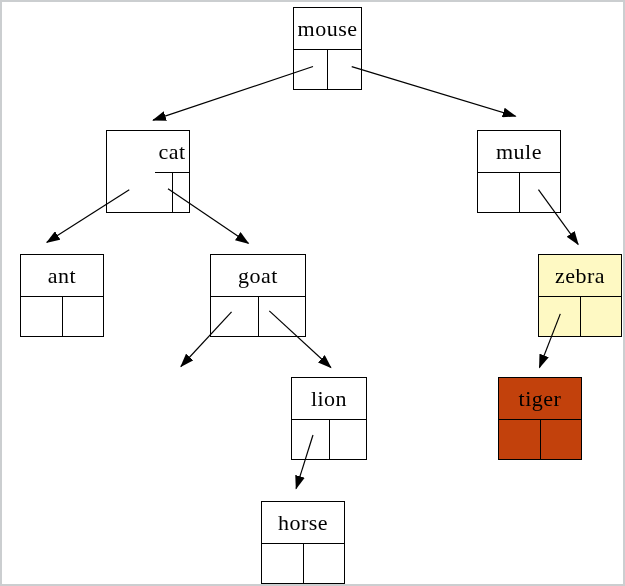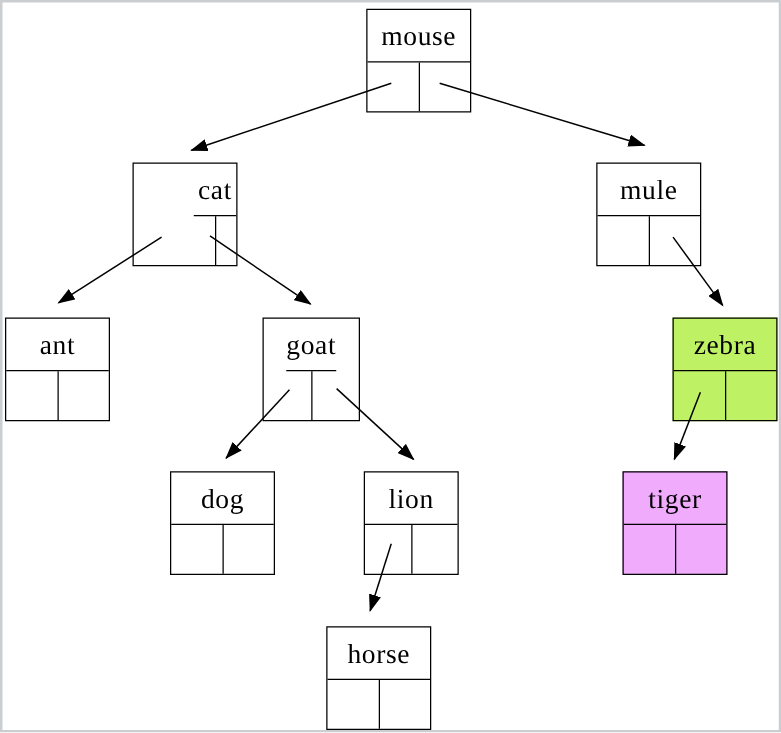--- a/index.html
+++ b/index.html
@@ -50,77 +50,70 @@
     display: flex;
   }
   .cell { flex: 1; }
   .cell.left { border-right: 1px solid #000000; }
 </style>
 </head>
 <body>
 
 <div class="canvas">
   <div id="nodes-layer" class="layer">
-      <div class="node" style="left: 291px; top: 5px; width: 84px; height: 83px; border-color: rgb(0, 0, 0); background: rgb(255, 255, 255);">
+      <div class="node" style="left: 291px; top: 5px; width: 69px; height: 83px; border-color: rgb(0, 0, 0); background: rgb(255, 255, 255);">
         <div class="node-label" style="height: 42px;">mouse</div>
         <div class="node-cells">
           <div class="cell left"></div>
           <div class="cell right"></div>
         </div>
       </div>
       <div class="node" style="left: 104px; top: 128px; width: 84px; height: 83px; border-color: rgb(0, 0, 0); background: rgb(255, 255, 255); padding-left: 48px;">
         <div class="node-label" style="height: 42px;">cat</div>
         <div class="node-cells">
           <div class="cell left"></div>
           <div class="cell right"></div>
         </div>
       </div>
       <div class="node" style="left: 475px; top: 128px; width: 84px; height: 83px; border-color: rgb(0, 0, 0); background: rgb(255, 255, 255);">
         <div class="node-label" style="height: 42px;">mule</div>
         <div class="node-cells">
           <div class="cell left"></div>
           <div class="cell right"></div>
         </div>
       </div>
-      <div class="node" style="left: 2px; top: 252px; width: 84px; height: 83px; border-color: rgb(0, 0, 0); background: rgb(255, 255, 255);">
+      <div class="node" style="left: 18px; top: 252px; width: 84px; height: 83px; border-color: rgb(0, 0, 0); background: rgb(255, 255, 255);">
         <div class="node-label" style="height: 42px;">ant</div>
         <div class="node-cells">
           <div class="cell left"></div>
           <div class="cell right"></div>
         </div>
       </div>
-      <div class="node" style="left: 208px; top: 252px; width: 78px; height: 83px; border-color: rgb(0, 0, 0); background: rgb(255, 255, 255); align-items: center;">
+      <div class="node" style="left: 208px; top: 252px; width: 96px; height: 83px; border-color: rgb(0, 0, 0); background: rgb(255, 255, 255);">
         <div class="node-label" style="height: 42px;">goat</div>
         <div class="node-cells">
           <div class="cell left"></div>
           <div class="cell right"></div>
         </div>
       </div>
-      <div class="node" style="left: 536px; top: 252px; width: 84px; height: 83px; border-color: rgb(0, 0, 0); background: #bef264;">
+      <div class="node" style="left: 536px; top: 252px; width: 84px; height: 83px; border-color: rgb(0, 0, 0); background: #fef9c3;">
         <div class="node-label" style="height: 42px;">zebra</div>
-        <div class="node-cells">
-          <div class="cell left"></div>
-          <div class="cell right"></div>
-        </div>
-      </div>
-      <div class="node" style="left: 134px; top: 375px; width: 84px; height: 83px; border-color: rgb(0, 0, 0); background: rgb(255, 255, 255);">
-        <div class="node-label" style="height: 42px;">dog</div>
         <div class="node-cells">
           <div class="cell left"></div>
           <div class="cell right"></div>
         </div>
       </div>
       <div class="node" style="left: 289px; top: 375px; width: 76px; height: 83px; border-color: rgb(0, 0, 0); background: rgb(255, 255, 255);">
         <div class="node-label" style="height: 42px;">lion</div>
         <div class="node-cells">
           <div class="cell left"></div>
           <div class="cell right"></div>
         </div>
       </div>
-      <div class="node" style="left: 496px; top: 375px; width: 84px; height: 83px; border-color: rgb(0, 0, 0); background: #f0abfc;">
+      <div class="node" style="left: 496px; top: 375px; width: 84px; height: 83px; border-color: rgb(0, 0, 0); background: #c2410c;">
         <div class="node-label" style="height: 42px;">tiger</div>
         <div class="node-cells">
           <div class="cell left"></div>
           <div class="cell right"></div>
         </div>
       </div>
       <div class="node" style="left: 259px; top: 499px; width: 84px; height: 83px; border-color: rgb(0, 0, 0); background: rgb(255, 255, 255);">
         <div class="node-label" style="height: 42px;">horse</div>
         <div class="node-cells">
           <div class="cell left"></div>

